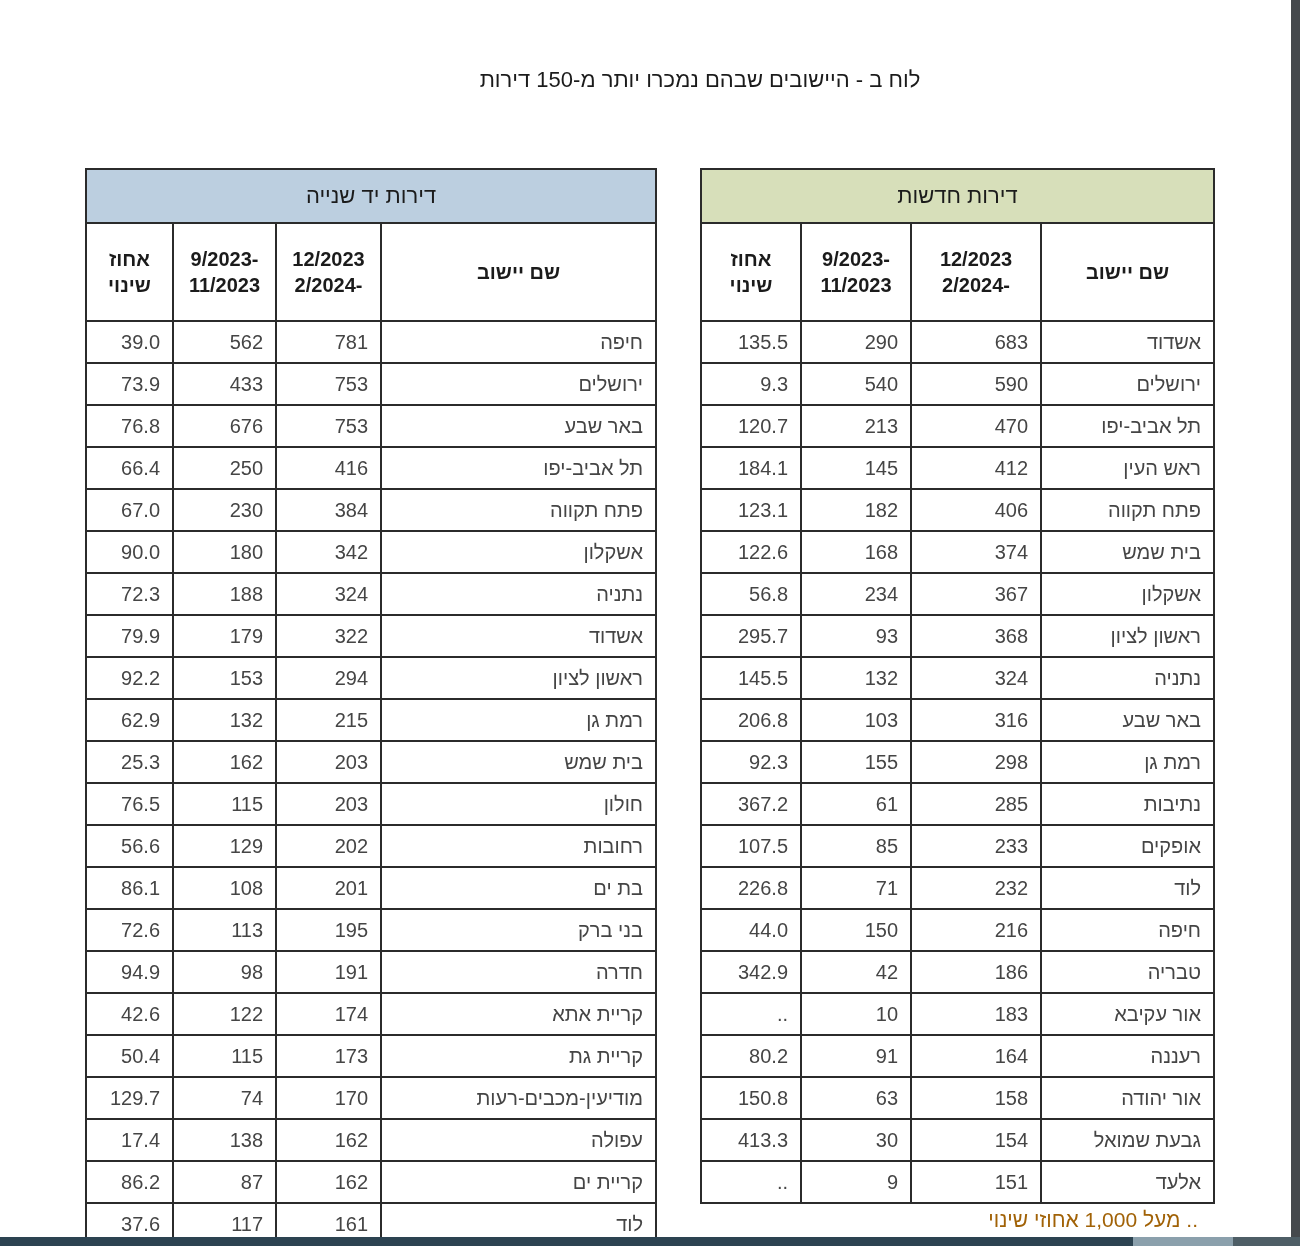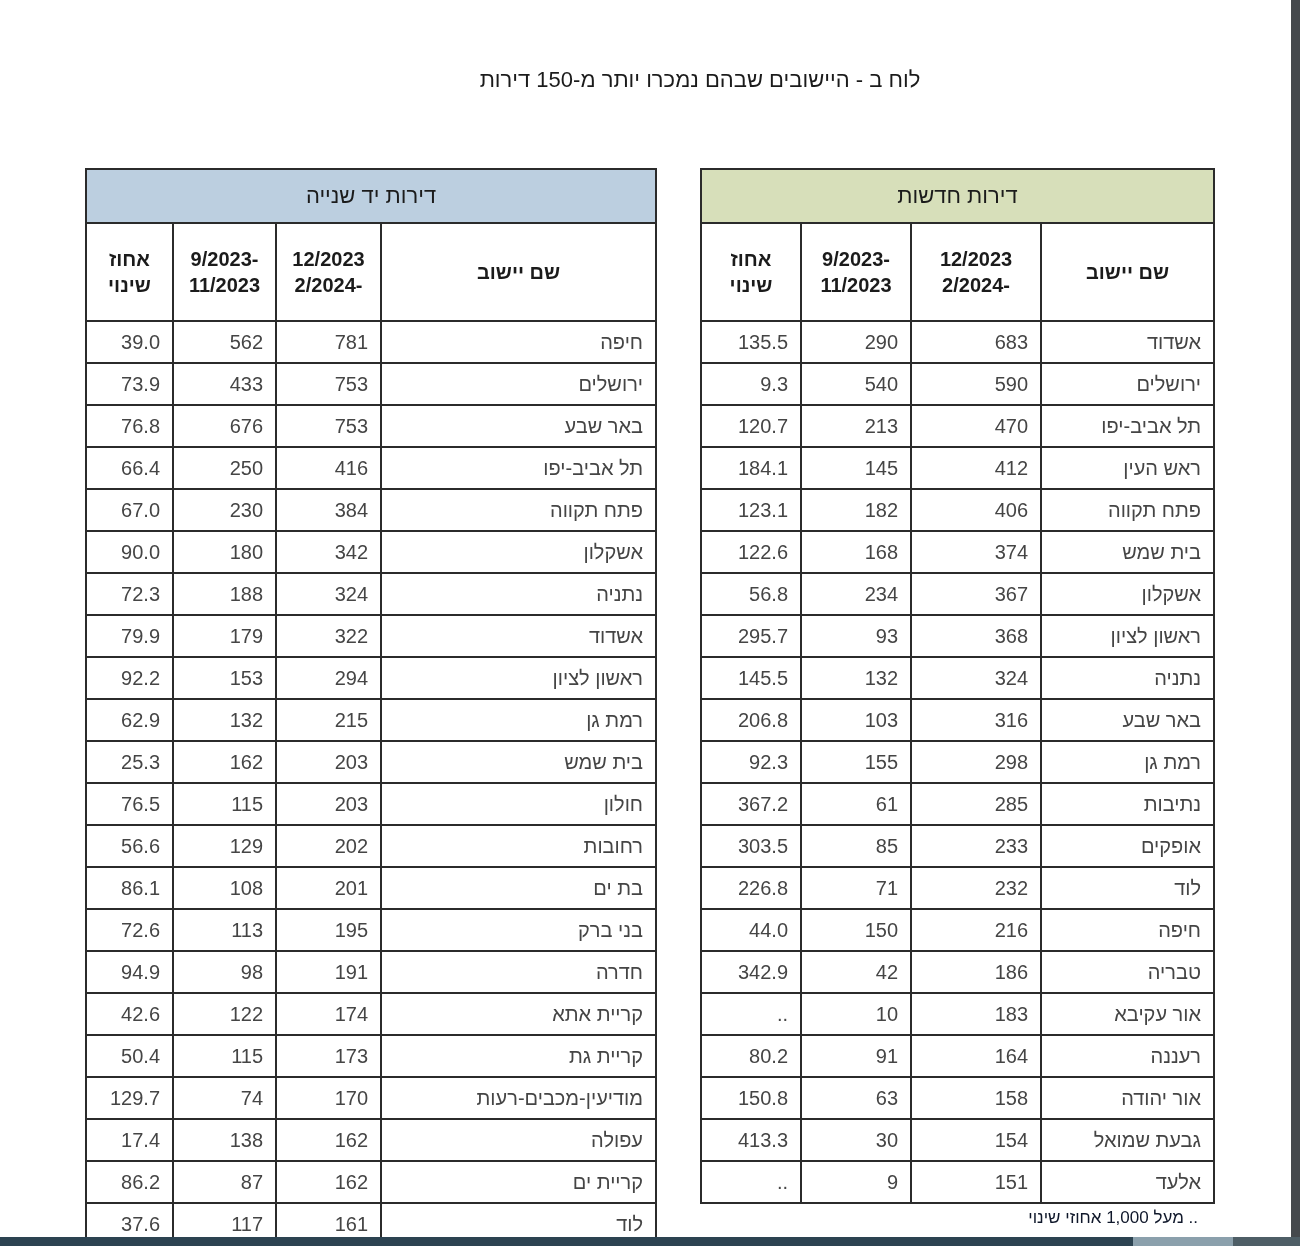--- a/index.html
+++ b/index.html
@@ -20,21 +20,21 @@
     text-align:center; vertical-align:middle; }
   #table-new tr.band th { background:var(--new-header-bg, #d7dfba); }
   #table-secondhand tr.band th { background:var(--secondhand-header-bg, #bccfe0); }
   tr.cols th { height:98px; font-size:20px; font-weight:bold; color:#1b1b1b;
     text-align:center; vertical-align:middle; line-height:26px; background:#ffffff; }
   tr.cols th span { display:block; }
   tbody td { height:42px; font-size:20px; color:#454545; padding:0 12px;
     text-align:right; vertical-align:middle; white-space:nowrap; }
   
   #footnote { position:absolute; top:1208px; left:700px; width:498px;
-    font-size:17px; color:#0f172a; text-align:right; direction:rtl; }
+    font-size:21px; color:#a16207; text-align:right; direction:rtl; }
   
   #right-edge-strip { position:absolute; top:0; left:1291px; width:9px; height:1246px;
     background:var(--right-edge-strip, #45494d); }
   #bottom-scrollbar { position:absolute; top:1237px; left:0; width:1300px; height:9px;
     background:var(--bottom-bar, #2c4351); }
   #bottom-scroll-thumb { position:absolute; top:1237px; left:1133px; width:100px; height:9px;
     background:var(--scrollbar-thumb, #8ba0ac); }
   #bottom-scroll-corner { position:absolute; top:1237px; left:1233px; width:67px; height:9px;
     background:var(--scrollbar-corner, #4e5e66); }
 </style>
@@ -146,21 +146,21 @@
         <tr>
           <td>נתיבות</td>
           <td>285</td>
           <td>61</td>
           <td>367.2</td>
         </tr>
         <tr>
           <td>אופקים</td>
           <td>233</td>
           <td>85</td>
-          <td>303.5</td>
+          <td>107.5</td>
         </tr>
         <tr>
           <td>לוד</td>
           <td>232</td>
           <td>71</td>
           <td>226.8</td>
         </tr>
         <tr>
           <td>חיפה</td>
           <td>216</td>

